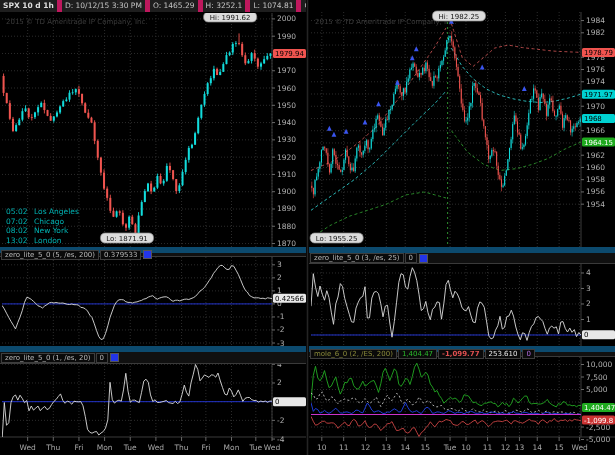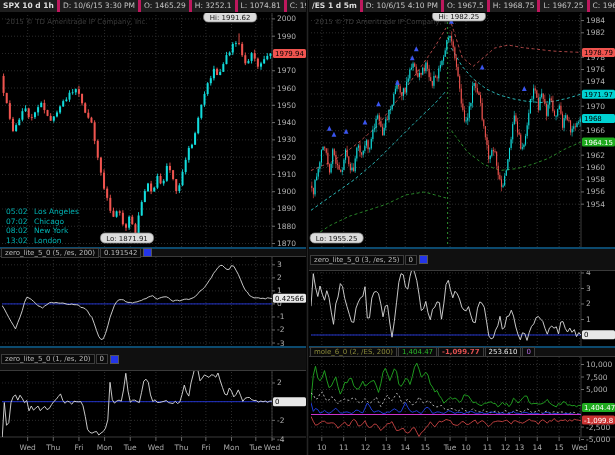--- a/index.html
+++ b/index.html
@@ -4,23 +4,23 @@
 <style>
   html,body{margin:0;padding:0;background:#000;}
   .window{position:relative;width:615px;height:455px;background:#000;overflow:hidden;
     font-family:"DejaVu Sans",sans-serif;}
   .panel{position:absolute;top:0;width:306px;height:455px;background:#000;}
   #spx-panel{left:0;} #es-panel{left:309px;}
   .divider{position:absolute;top:0;left:306px;width:3px;height:455px;background:#242424;border-left:1px solid #0a0a0a;border-right:1px solid #0a0a0a;box-sizing:border-box;}
   .panel-header{position:absolute;top:0;left:0;right:0;height:12px;background:#1e1e1e;
     border-bottom:1px solid #000;display:flex;align-items:center;font-size:7.5px;line-height:12px;
     color:#c4c4c4;white-space:nowrap;overflow:hidden;z-index:3;}
-  .hseg{padding:0 3px;border-right:3px solid #be185d;}
+  .hseg{padding:0 3px;border-right:5px solid #be185d;}
   .hseg:last-of-type{border-right:none;}
-  .labelbar{position:absolute;left:0;right:0;background:#101010;border-top:2px solid #0c4a6e;
+  .labelbar{position:absolute;left:0;right:0;background:#101010;border-top:6px solid #0c4a6e;
     border-bottom:1px solid #3a3a3a;display:flex;align-items:center;font-size:7px;line-height:9px;
     z-index:3;box-sizing:border-box;padding-left:1px;}
   .lcell{padding:0 3px;border:1px solid #3d3d3d;margin-right:1px;background:#0a0a0a;height:8px;display:inline-block;}
   .chip{width:7px;height:7px;border:1px solid #555;display:inline-block;margin-left:1px;}
   svg.chartsvg{position:absolute;top:0;left:0;z-index:1;}
   svg text{font-family:"DejaVu Sans",sans-serif;}
 </style>
 </head>
 <body>
 
@@ -395,32 +395,32 @@
           <line x1="231.5" y1="437" x2="231.5" y2="441" stroke="#666"></line>
           <text x="231.5" y="450" fill="#a8a8a8" font-size="7.5" text-anchor="middle">Mon</text>
           <line x1="255.79999999999998" y1="437" x2="255.79999999999998" y2="441" stroke="#666"></line>
           <text x="255.79999999999998" y="450" fill="#a8a8a8" font-size="7.5" text-anchor="middle">Tue</text>
           <line x1="272" y1="437" x2="272" y2="441" stroke="#666"></line>
           <text x="272" y="450" fill="#a8a8a8" font-size="7.5" text-anchor="middle">Wed</text>
         </g>
       </svg>
       <div class="panel-header">
         <span class="hseg" style="color: rgb(222, 222, 222); font-weight: bold;">SPX 10 d 1h</span>
-        <span class="hseg">D: 10/6/15 3:30 PM</span>
+        <span class="hseg">D: 10/12/15 3:30 PM</span>
         <span class="hseg">O: 1465.29</span>
         <span class="hseg">H: 3252.1</span>
         <span class="hseg">L: 1074.81</span>
         <span class="hseg">C: 1979.94</span>
       </div>
       <div class="labelbar" style="top: 247px; height: 10px;">
         <span class="lcell" style="color: rgb(184, 184, 184);">zero_lite_5_0 (5, /es, 200)</span>
-        <span class="lcell" style="color: rgb(184, 184, 184);">0.191542</span>
+        <span class="lcell" style="color: rgb(184, 184, 184);">0.379533</span>
         <span class="chip" style="background: rgb(35, 53, 232);"></span>
       </div>
-      <div class="labelbar" style="top: 346px; height: 25px;">
+      <div class="labelbar" style="top: 346px; height: 18px;">
         <span class="lcell" style="color: rgb(184, 184, 184);">zero_lite_5_0 (1, /es, 20)</span>
         <span class="lcell" style="color: rgb(184, 184, 184);">0</span>
         <span class="chip" style="background: rgb(35, 53, 232);"></span>
       </div>
     </div>
   <div class="divider"></div>
   <div class="panel" id="es-panel">
       <svg class="chartsvg" width="306" height="455" viewBox="0 0 306 455">
         <defs>
           <clipPath id="es-main-clip">
@@ -999,29 +999,21 @@
           <line x1="210.44" y1="437" x2="210.44" y2="441" stroke="#666"></line>
           <text x="210.44" y="450" fill="#a8a8a8" font-size="7.5" text-anchor="middle">13</text>
           <line x1="228.26" y1="437" x2="228.26" y2="441" stroke="#666"></line>
           <text x="228.26" y="450" fill="#a8a8a8" font-size="7.5" text-anchor="middle">14</text>
           <line x1="250.13000000000002" y1="437" x2="250.13000000000002" y2="441" stroke="#666"></line>
           <text x="250.13000000000002" y="450" fill="#a8a8a8" font-size="7.5" text-anchor="middle">15</text>
           <line x1="270.65" y1="437" x2="270.65" y2="441" stroke="#666"></line>
           <text x="270.65" y="450" fill="#a8a8a8" font-size="7.5" text-anchor="middle">Wed</text>
         </g>
       </svg>
-      <div class="panel-header">
-        <span class="hseg" style="color: rgb(222, 222, 222); font-weight: bold;">/ES 1 d 5m</span>
-        <span class="hseg">D: 10/6/15 4:10 PM</span>
-        <span class="hseg">O: 1967.5</span>
-        <span class="hseg">H: 1968.75</span>
-        <span class="hseg">L: 1967.25</span>
-        <span class="hseg">C: 1968</span>
-      </div>
-      <div class="labelbar" style="top: 247px; height: 24px;">
+      <div class="labelbar" style="top: 247px; height: 17px;">
         <span class="lcell" style="color: rgb(184, 184, 184);">zero_lite_5_0 (3, /es, 25)</span>
         <span class="lcell" style="color: rgb(184, 184, 184);">0</span>
         <span class="chip" style="background: rgb(35, 53, 232);"></span>
       </div>
       <div class="labelbar" style="top: 346px; height: 11px;">
         <span class="lcell" style="color: rgb(138, 138, 58);">mole_6_0 (2, /ES, 200)</span>
         <span class="lcell" style="color: rgb(43, 187, 43);">1,404.47</span>
         <span class="lcell" style="color: rgb(224, 80, 80); font-weight: bold;">-1,099.77</span>
         <span class="lcell" style="color: rgb(232, 232, 232);">253.610</span>
         <span class="lcell" style="color: rgb(178, 107, 224);">0</span>

